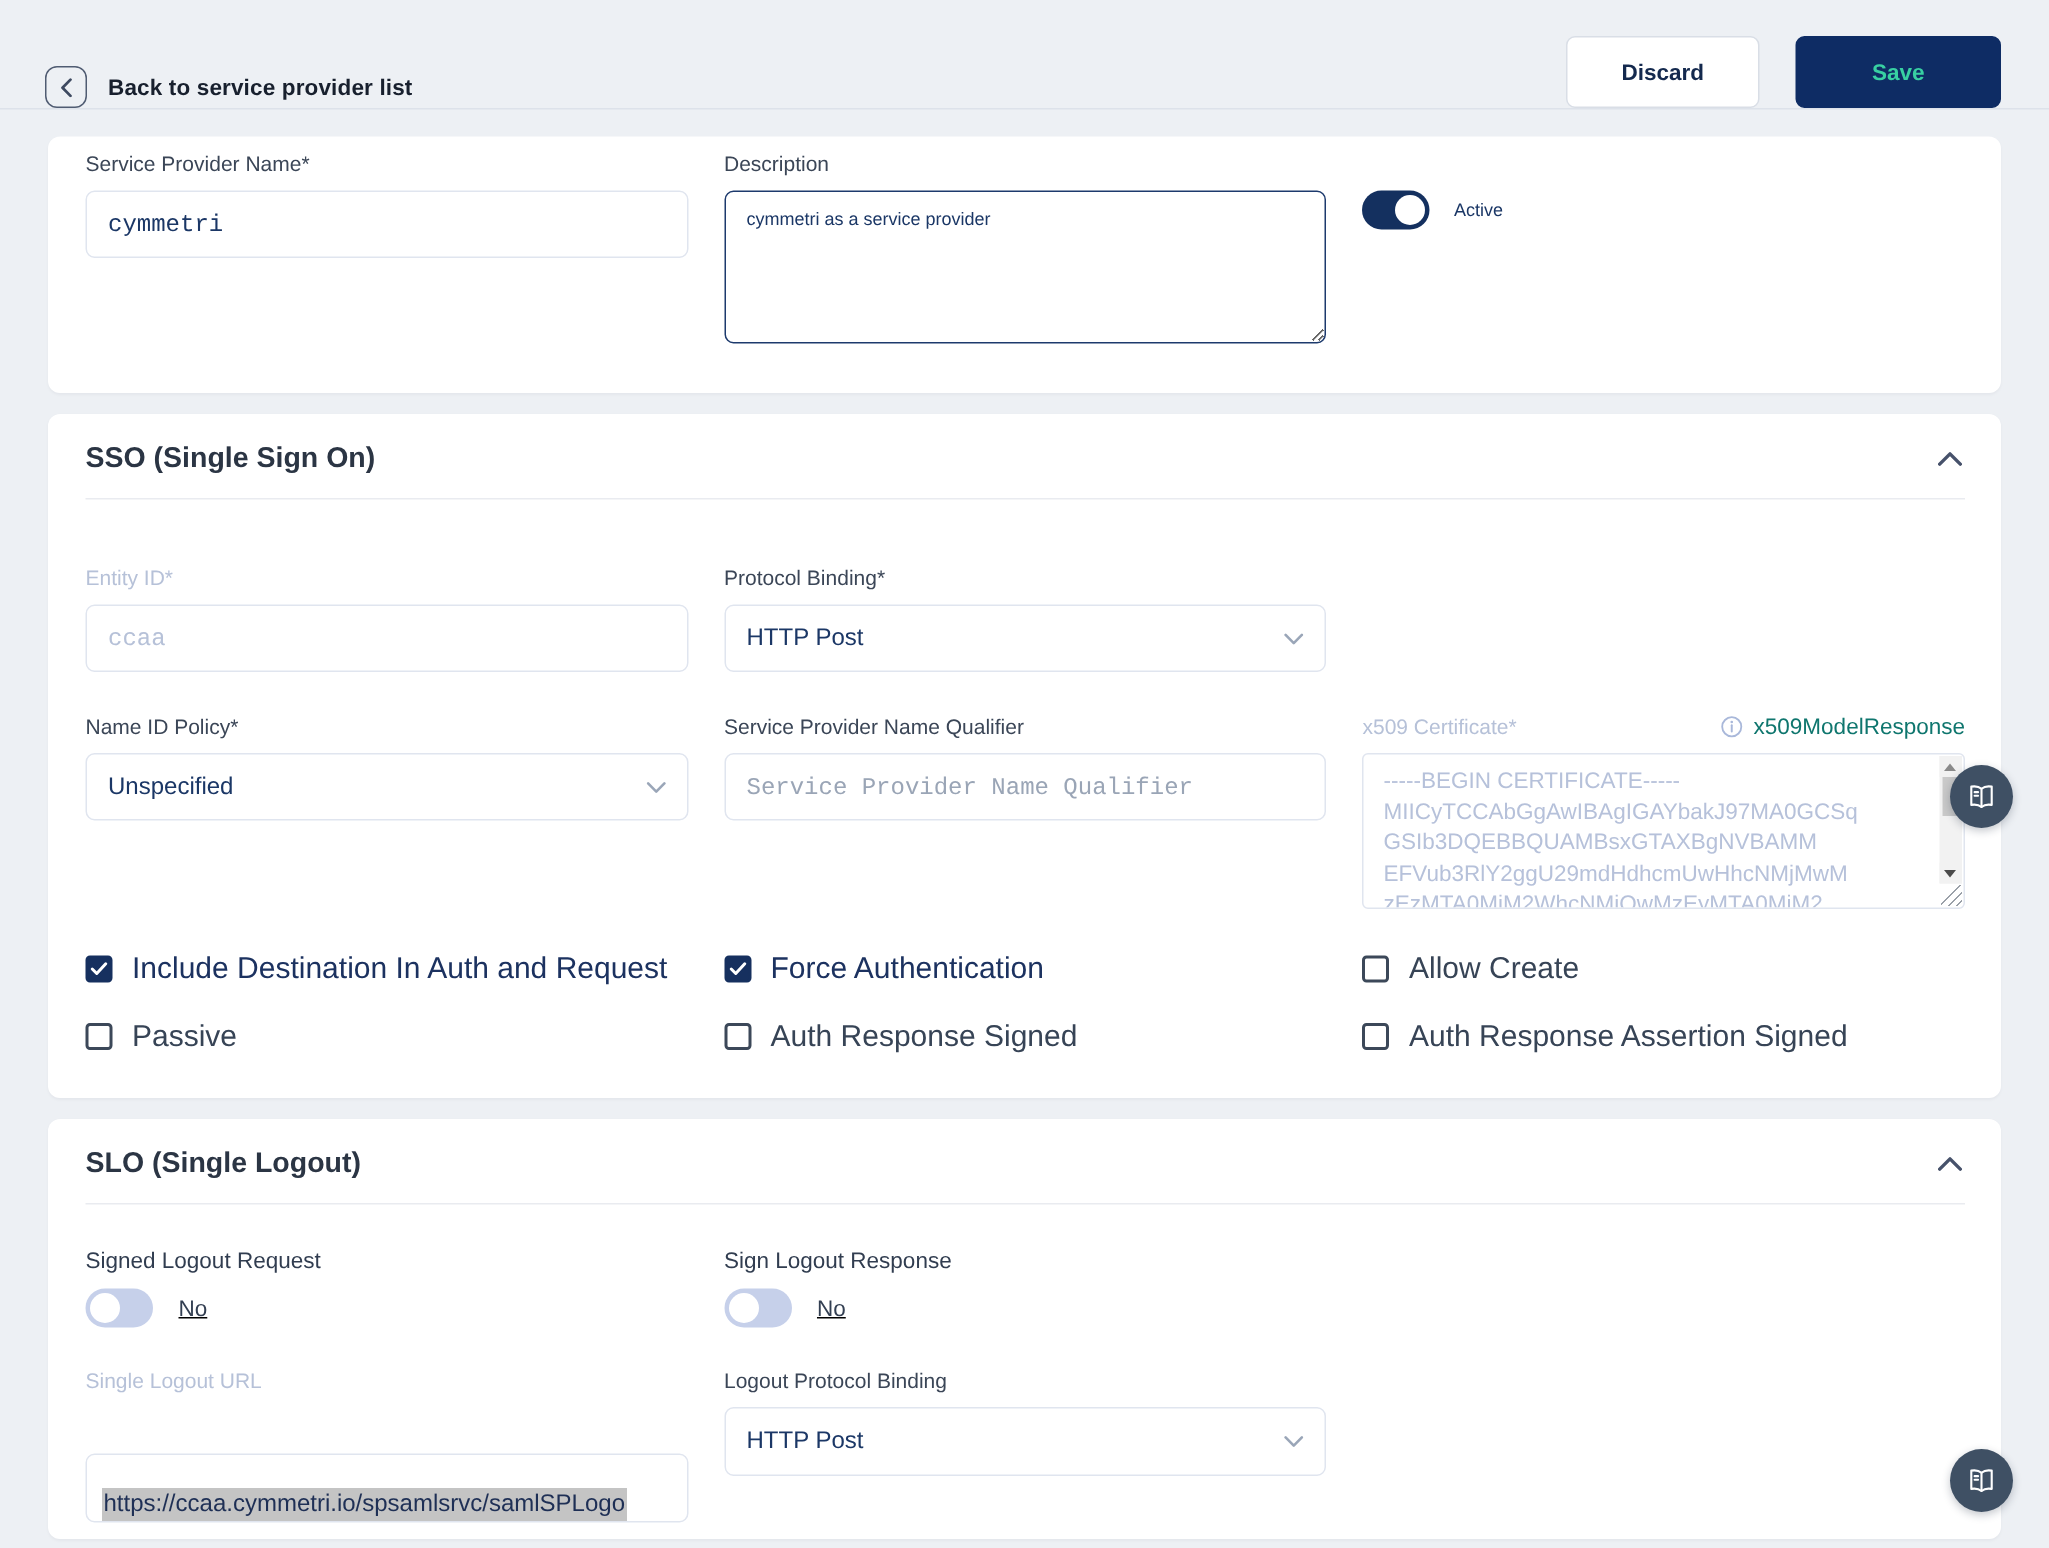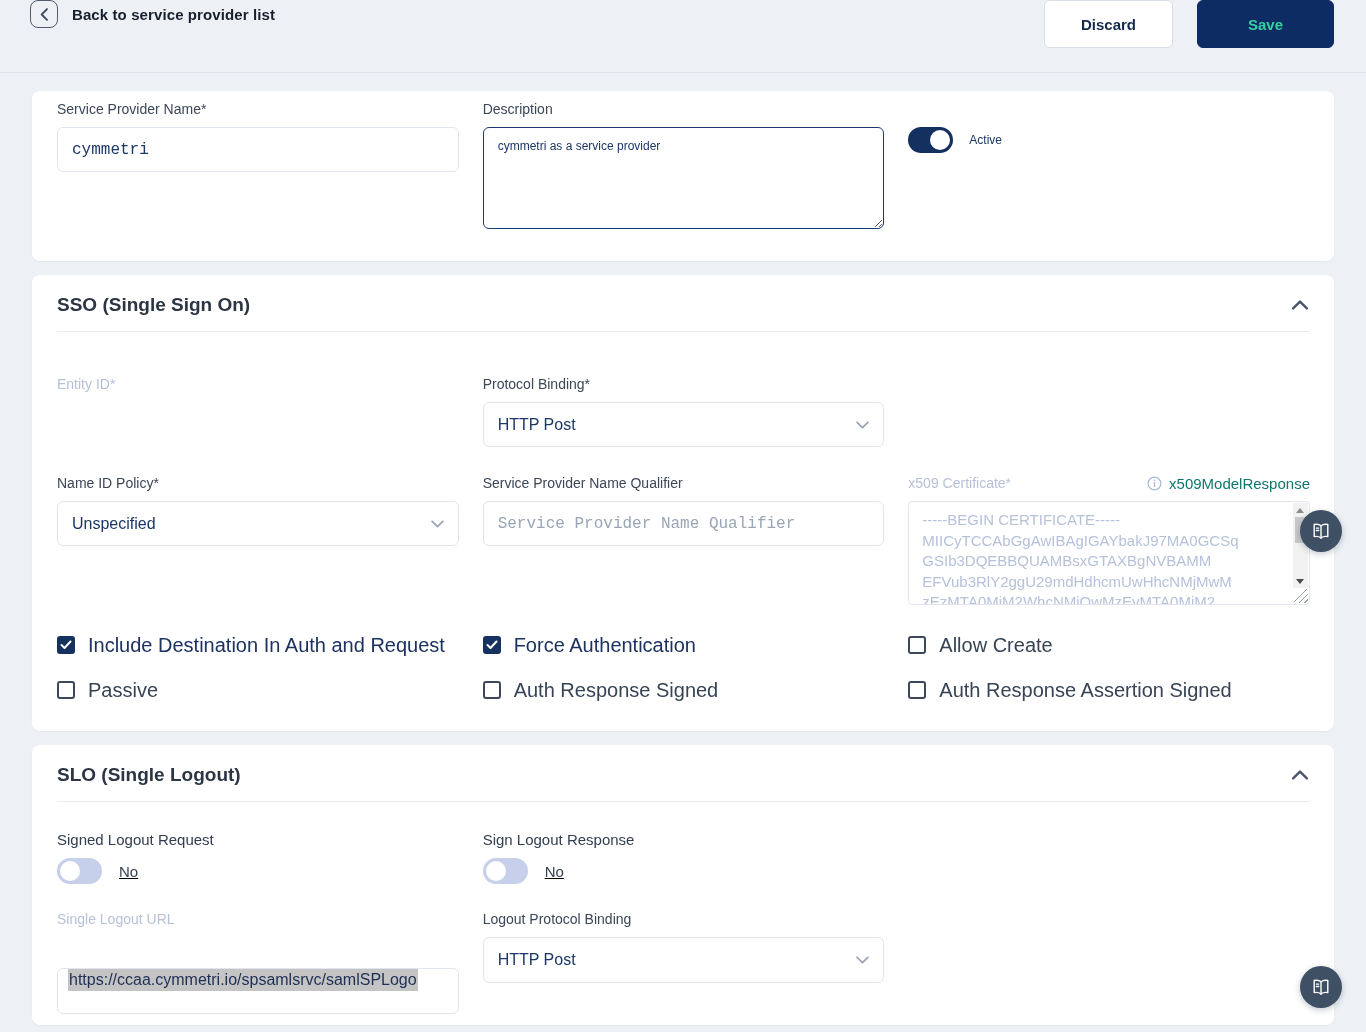--- a/index.html
+++ b/index.html
@@ -4,21 +4,21 @@
 <style>
   * { margin:0; padding:0; box-sizing:border-box; }
   html,body { background:#e9edf2; }
   .page {
     position:relative; width:1366px; height:1032px; margin:0 auto;
     background:#edf0f4; font-family:"Liberation Sans", sans-serif;
     overflow:hidden;
   }
   
   .topbar {
-    height:73px; display:flex; align-items:flex-start; justify-content:space-between;
+    height:73px; display:flex; align-items:flex-end; justify-content:space-between;
     padding:0 32px 0 30px; border-bottom:1px solid #dde2ea;gap:32px;
   }
   .topbar-left { display:flex; align-items:center; gap:14px; }
   .back-btn {
     width:28px; height:28px; border:1.6px solid #505c72; border-radius:8px;
     background:transparent; display:flex; align-items:center; justify-content:center;
     cursor:pointer;
   }
   .topbar-title { font-size:15px; font-weight:700; color:#18202e; letter-spacing:.1px; }
   .topbar-actions { display:flex; gap:24px; }
@@ -116,21 +116,21 @@
   .check-label { font-size:20px; line-height:20px; }
   .check[data-checked="true"] .check-label { color:#1c3260; }
   .check[data-checked="false"] .check-label { color:#374456; }
   
   .slo-toggle-row { margin-top:29px; }
   .slo-toggle-col .t-label { display:block; font-size:15px; line-height:18px; color:#313d50; }
   .slo-toggle-col .t-wrap { margin-top:9px; display:flex; align-items:center; gap:17px;text-decoration:underline; }
   .slo-url-row { margin-top:27px; }
   .fake-input {
     width:100%; height:46px; border:1px solid #e0e5ef; border-radius:6px; background:#fff;
-    display:flex; align-items:flex-start; padding:0 10px; overflow:hidden;margin-top:40px;
+    display:flex; align-items:flex-end; padding:0 10px; overflow:hidden;margin-top:40px;
   }
   .sel-highlight {
     font-size:16px; color:#1e2f55; background:#c4c4c4; padding:2px 1px;
     white-space:nowrap; overflow:hidden;
   }
   
   .fab {
     position:absolute; width:42px; height:42px; border-radius:50%;
     background:#3f5064; border:none; display:flex; align-items:center; justify-content:center;
     cursor:pointer; box-shadow:0 2px 6px rgba(20,30,50,.25);
@@ -191,20 +191,21 @@
               <polyline points="1,7 7,1 13,7" stroke="#47526b" stroke-width="2" stroke-linecap="round" stroke-linejoin="round"></polyline>
             </svg>
         </span>
       </button>
     </div>
     <div class="divider"></div>
 
     <div class="grid3 form-row-1">
       <div class="field">
         <label class="dim">Entity ID*</label>
+        <input class="tinput dim" value="ccaa" style="">
       </div>
       <div class="field">
         <label>Protocol Binding*</label>
         <div class="selectbox">
           <span class="sel-val">HTTP Post</span>
           <span style="display:flex;">
             <svg width="13" height="8" viewBox="0 0 12 7" fill="none">
                 <polyline points="1,1 6,6 11,1" stroke="#9aa6b8" stroke-width="1.6" stroke-linecap="round" stroke-linejoin="round"></polyline>
               </svg>
           </span>

